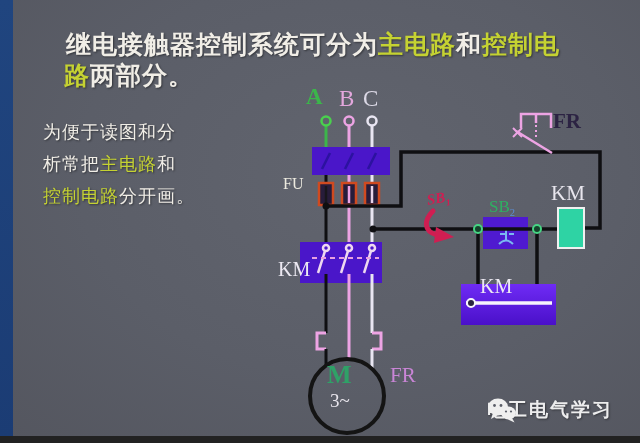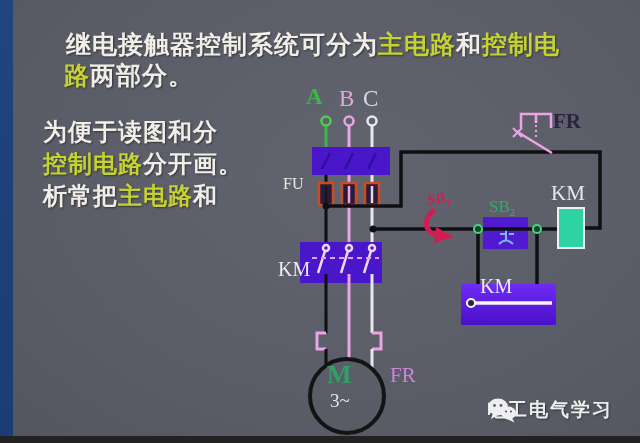--- a/index.html
+++ b/index.html
@@ -7,21 +7,21 @@
     position:relative;width:640px;height:436px;overflow:hidden;
     background:radial-gradient(ellipse at 55% 40%, #61646e 0%, #5b5e68 55%, #54565f 100%);
     font-family:"DejaVu Sans", sans-serif;
   }
   .blue-strip{position:absolute;left:0;top:0;width:13px;height:438px;background:linear-gradient(180deg,#20457f,#1b3c74);}
   .bottom-strip{position:absolute;left:0;top:438px;width:640px;height:5px;background:#f3f1ed;}
 
   .heading-line{position:absolute;font-weight:bold;font-size:25px;letter-spacing:1px;color:#f1eee7;white-space:nowrap;
     text-shadow:1px 1px 2px rgba(0,0,0,.45);}
   .hl{color:#c5d232;}
-  .note{position:absolute;left:43px;top:116px;font-weight:bold;font-size:24px;line-height:32px;color:#f1eee7;
+  .note{position:absolute;left:43px;top:116px;font-weight:normal;font-size:18px;line-height:32px;color:#f1eee7;
     letter-spacing:1px;text-shadow:1px 1px 2px rgba(0,0,0,.45);white-space:nowrap;}
 
   .lbl{position:absolute;font-family:"Liberation Serif","DejaVu Serif",serif;white-space:nowrap;}
   .lbl sub{font-size:62%;}
 
   svg{position:absolute;left:0;top:0;}
 
   .watermark{position:absolute;left:487px;top:397px;display:flex;align-items:center;gap:8px;}
   .watermark .wm-text{font-size:19px;font-weight:bold;color:#ededee;letter-spacing:2px;
     font-family:"DejaVu Sans",sans-serif;text-shadow:1px 1px 2px rgba(0,0,0,.4);white-space:nowrap;}
@@ -33,22 +33,22 @@
 
   <div class="heading-line" style="left:66px;top:28px;">
     <span>继电接触器控制系统可分为</span><span class="hl">主电路</span><span>和</span><span class="hl">控制电</span>
   </div>
   <div class="heading-line" style="left:27px;top:59px;margin-left:37px;">
     <span class="hl">路</span><span>两部分。</span>
   </div>
 
   <div class="note">
     <div><span>为便于读图和分</span></div>
+    <div><span>析常把</span><span class="hl">主电路</span><span>和</span></div>
     <div><span class="hl">控制电路</span><span>分开画。</span></div>
-    <div><span>析常把</span><span class="hl">主电路</span><span>和</span></div>
   </div>
 
   <svg width="640" height="443" viewBox="0 0 640 443">
     <defs>
       <linearGradient id="gAux" x1="0" y1="0" x2="0" y2="1">
         <stop offset="0" stop-color="#6f2bf5"></stop>
           <stop offset="1" stop-color="#4a10c9"></stop>
       </linearGradient>
     </defs>
 

